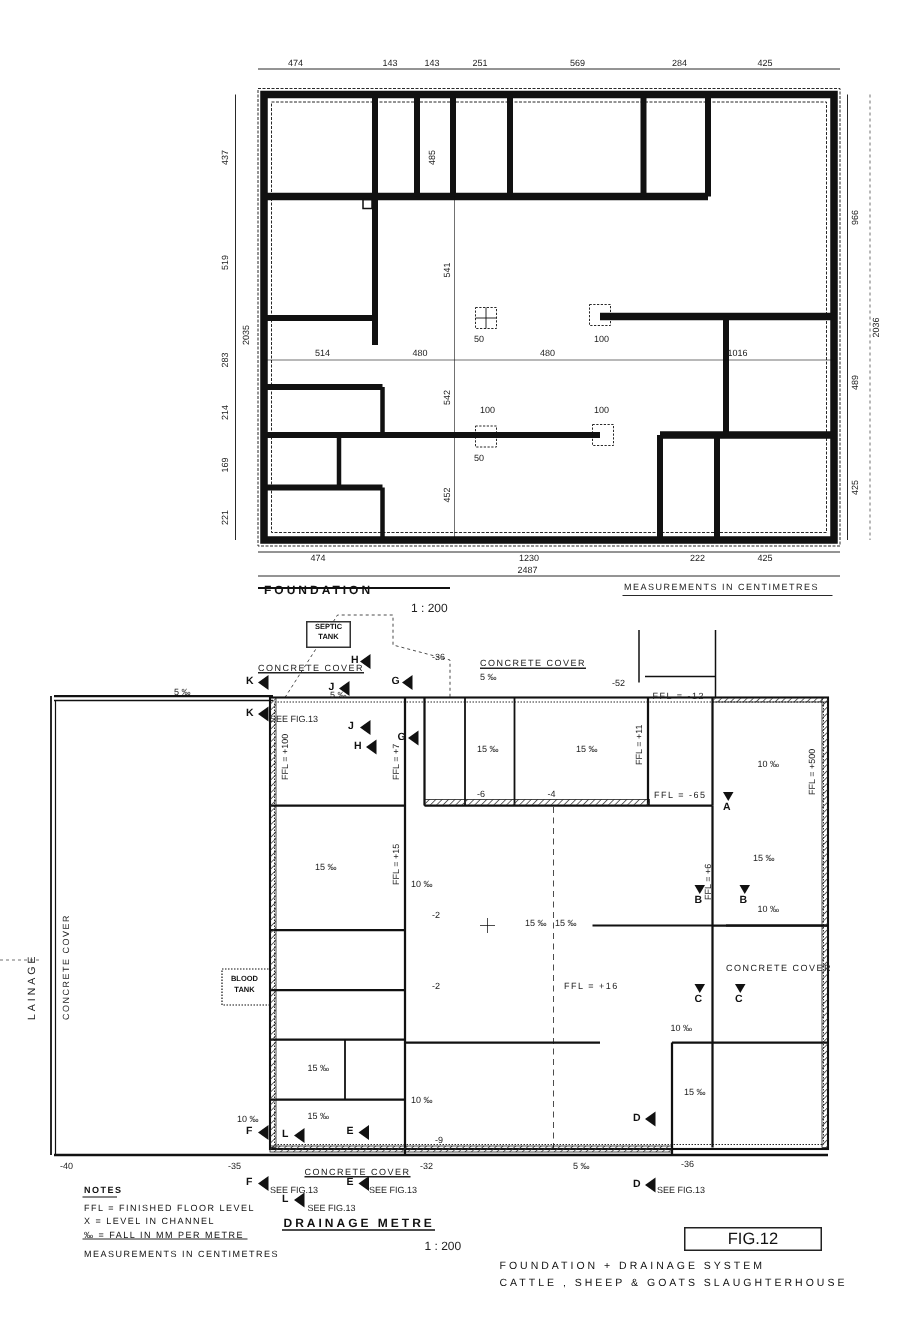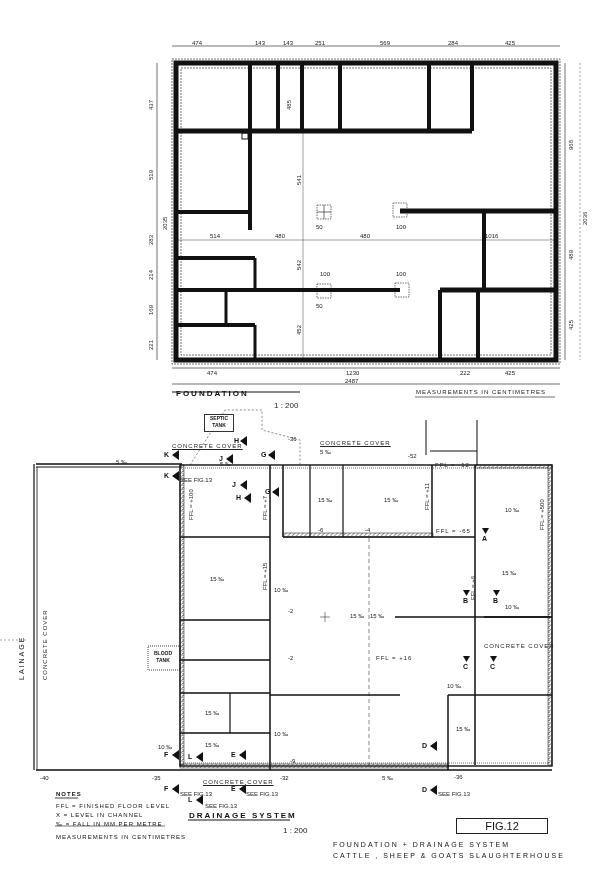--- a/index.html
+++ b/index.html
@@ -291,18 +291,18 @@
 <div class="lbl" style="left:246px;top:791px">SEE FIG.13</div>
 <div class="lbl" style="left:205px;top:803px">SEE FIG.13</div>
 <div class="lbl" style="left:438px;top:791px">SEE FIG.13</div>
 
 <div class="note" style="left:56px;top:791px;font-weight:bold">NOTES</div>
 <div class="note" style="left:56px;top:803px">FFL = FINISHED FLOOR LEVEL</div>
 <div class="note" style="left:56px;top:812px">X  = LEVEL  IN  CHANNEL</div>
 <div class="note" style="left:56px;top:821px">‰  = FALL  IN  MM  PER  METRE</div>
 <div class="note" style="left:56px;top:834px">MEASUREMENTS IN CENTIMETRES</div>
 
-<div class="title" style="left:189px;top:811px;font-size:8px;letter-spacing:2px">DRAINAGE SYSTEM</div>
+<div class="title" style="left:189px;top:811px;font-size:8px;letter-spacing:2px">DRAINAGE METRE</div>
 <div class="lbl" style="left:283px;top:827px;font-size:8px">1 : 200</div>
 
 <div class="fig">FIG.12</div>
 <div class="caption" style="top:841px">FOUNDATION + DRAINAGE SYSTEM</div>
 <div class="caption" style="top:852px">CATTLE , SHEEP &amp; GOATS SLAUGHTERHOUSE</div>
 
 </body></html>

